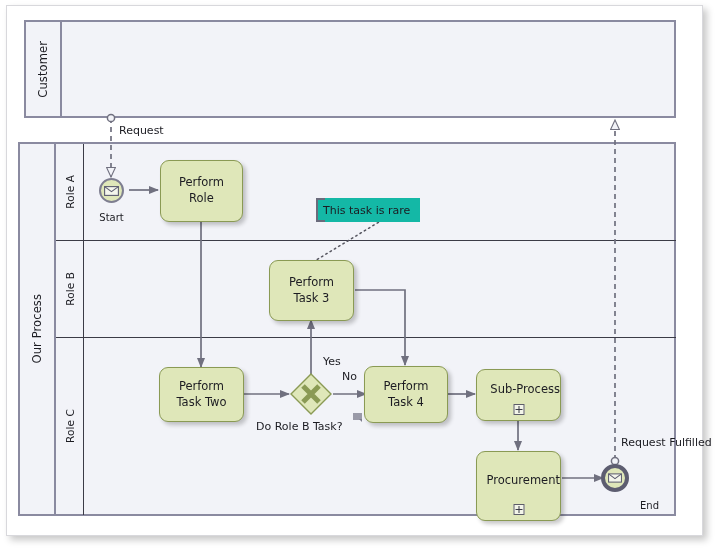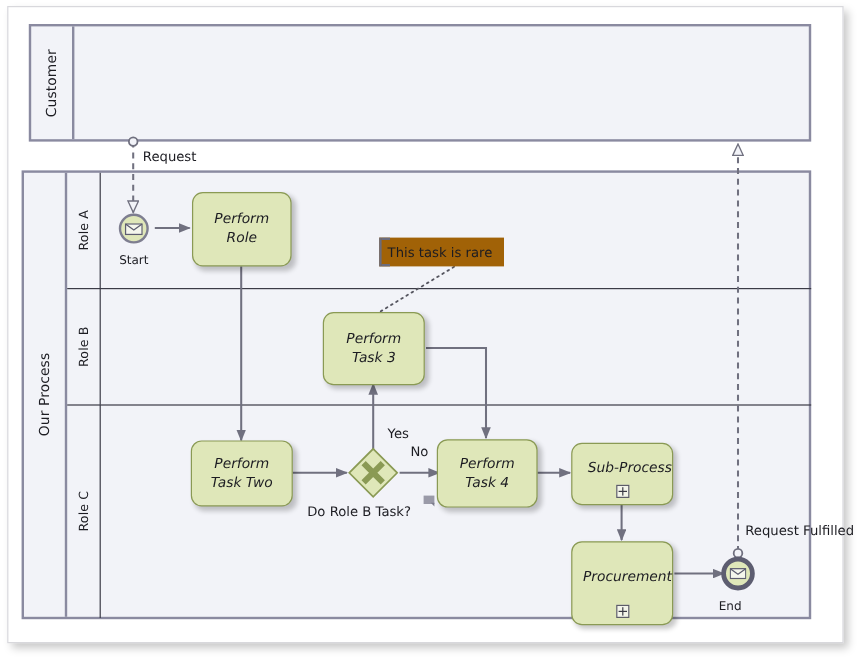--- a/index.html
+++ b/index.html
@@ -62,21 +62,20 @@
     background:#dfe7b9;
     border:1.4px solid #8a9a54;
     border-radius:9px;
     box-sizing:border-box;
     box-shadow:3px 3px 4px rgba(0,0,0,0.22);
     display:flex;flex-direction:column;
     align-items:center;justify-content:center;
     font-size:11.5px;color:#1c1c22;
     line-height:1.38;
     text-align:center;
-    font-style:italic;
   }
   .task .ln{display:block;}
   .sub-marker{
     position:absolute;left:50%;bottom:5px;transform:translateX(-50%);
     width:11px;height:11px;
     border:1px solid #5d5d68;
     background:#f3f5e9;
     box-sizing:border-box;
   }
   .sub-marker:before,.sub-marker:after{
@@ -99,21 +98,21 @@
     position:absolute;font-size:10px;color:#1c1c22;
     text-align:center;white-space:nowrap;
   }
 
   
   .gateway{position:absolute;}
 
   
   .annotation{
     position:absolute;
-    background:#a16207;
+    background:#14b8a6;
     border-left:2px solid #6b6b7c;
     box-sizing:border-box;
     font-size:11px;color:#1c1c22;
     display:flex;align-items:center;
     padding-left:5px;
   }
   .annotation:before,.annotation:after{
     content:"";position:absolute;left:0;width:7px;height:2px;background:#6b6b7c;
   }
   .annotation:before{top:0;}
@@ -221,21 +220,21 @@
     </svg>
   </div>
   <div class="ev-label" style="left:79px;top:212px;width:65px;">Start</div>
 
   <div class="event end" style="left:601px;top:464px;width:28px;height:28px;">
     <svg width="14" height="10" viewBox="0 0 15 10">
       <rect x="0.6" y="0.6" width="13.8" height="8.8" fill="#f4f6ec" stroke="#5d5d70" stroke-width="1.1"></rect>
       <path d="M0.6,0.6 L7.5,5.6 L14.4,0.6" fill="none" stroke="#5d5d70" stroke-width="1.1"></path>
     </svg>
   </div>
-  <div class="ev-label" style="left:576px;top:500px;width:65px;">End</div>
+  <div class="ev-label" style="left:617px;top:500px;width:65px;">End</div>
 
   <div class="task" style="left:160px;top:160px;width:83px;height:62px;">
     <span class="ln">Perform</span>
     <span class="ln">Role</span>
   </div>
 
   <div class="task" style="left:269px;top:260px;width:85px;height:61px;">
     <span class="ln">Perform</span>
     <span class="ln">Task 3</span>
   </div>

